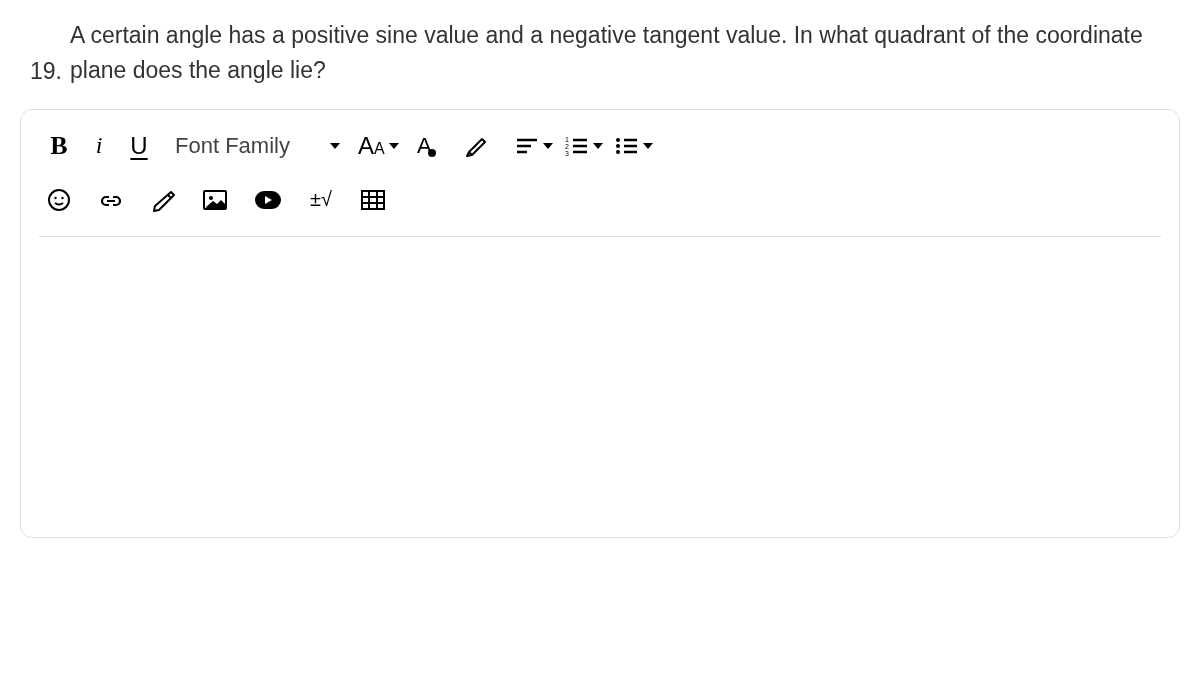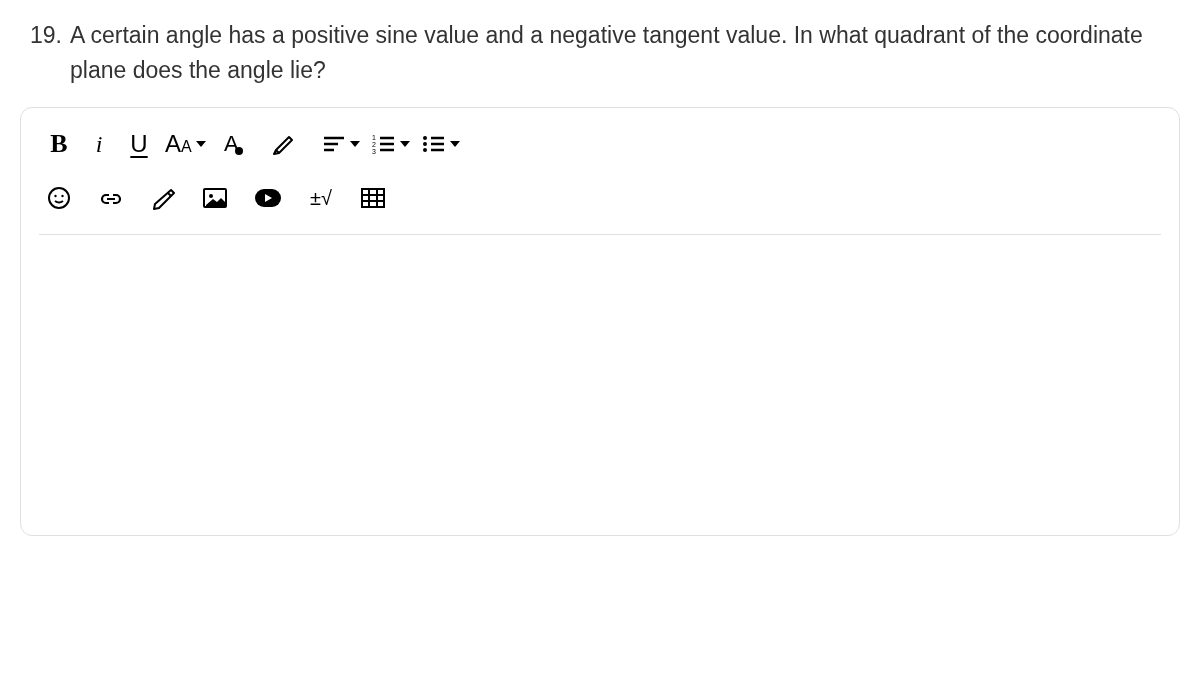--- a/index.html
+++ b/index.html
@@ -20,20 +20,21 @@
     }
     .question-text {
       font-size: 23px;
       color: #333;
       line-height: 1.5;
       display: flex;
     }
     .question-number {
       margin-right: 8px;
       white-space: nowrap;
+      margin-top: 36px;
     }
     .editor-container {
       margin: 0 20px;
       border: 1px solid #e0e0e0;
       border-radius: 12px;
       overflow: hidden;
     }
     .toolbar {
       padding: 18px 18px 0 18px;
     }
@@ -133,20 +134,24 @@
     <div class="toolbar-row">
       <div class="tb-btn">
         <span class="bold-icon">B</span>
       </div>
       <div class="tb-btn">
         <span class="italic-icon">i</span>
       </div>
       <div class="tb-btn">
         <span class="underline-icon">U</span>
       </div>
+      <div class="font-family-select">
+        <span>Font Family</span>
+        <span class="dropdown-caret"></span>
+      </div>
       <div class="tb-btn" style="gap:4px;">
         <span class="font-size-icon">
           <span class="big-a">A</span>
             <span class="small-a">A</span>
         </span>
         <span class="dropdown-caret"></span>
       </div>
       <div class="tb-btn">
         <svg width="26" height="26" viewBox="0 0 26 26">
           <text x="5" y="20" font-family="Arial" font-size="22" fill="#000">A</text>

